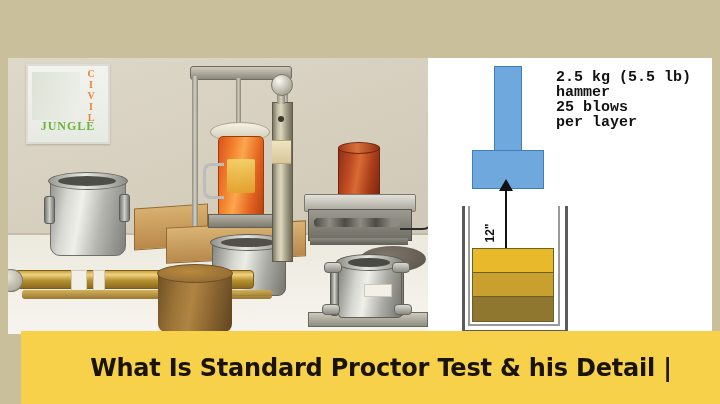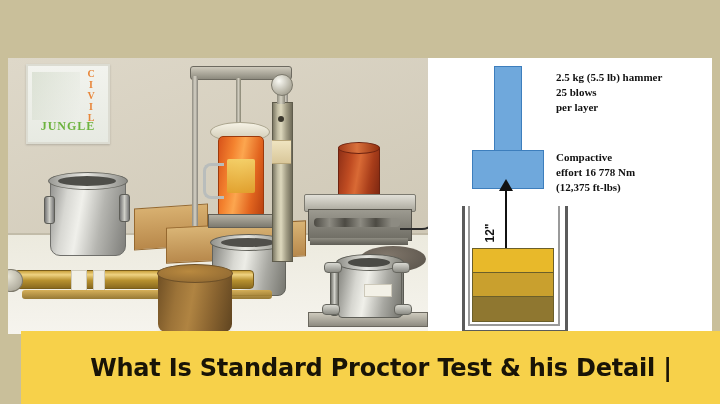--- a/index.html
+++ b/index.html
@@ -334,22 +334,22 @@
     border:2px solid #9a9a9a;border-top:none;background:transparent;
   }
   .dg-layer{
     position:absolute;left:44px;width:80px;height:24px;border:1px solid #6b5f2a;
   }
   .dg-l1{top:190px;background:#e8b92a;}
   .dg-l2{top:214px;background:#c9a02e;}
   .dg-l3{top:238px;background:#8f7730;}
 
   .dg-txt{
-    position:absolute;font-size:11px;line-height:15px;color:#111;
-    font-family:Liberation Serif, serif;white-space:pre-line;font-weight:bold;
+    position:absolute;font-size:15px;line-height:15px;color:#111;
+    font-family:Liberation Mono, monospace;white-space:pre-line;font-weight:bold;
   }
   .dg-t1{left:128px;top:12px;}
   .dg-t2{left:128px;top:92px;}
   .dg-t3{left:156px;top:178px;}
 
   
   .bottom-band{
     position:absolute;left:0;top:331px;width:720px;height:73px;
     background:#f7d14a;display:flex;flex-direction:column;
     align-items:center;justify-content:center;z-index:40;margin-left:21px;
@@ -471,23 +471,20 @@
 
       <div class="dg-mold-outer"></div>
       <div class="dg-mold-inner"></div>
       <div class="dg-layer dg-l1"></div>
       <div class="dg-layer dg-l2"></div>
       <div class="dg-layer dg-l3"></div>
 
       <div class="dg-txt dg-t1">2.5 kg (5.5 lb) hammer
 25 blows
 per layer</div>
-      <div class="dg-txt dg-t2">Compactive
-effort 16 778 Nm
-(12,375 ft-lbs)</div>
     </div>
   </div>
 
   <div class="bottom-band">
     <div class="line">What Is Standard Proctor Test &amp; his Detail |</div>
   </div>
 
 </div>
 
 </body></html>

